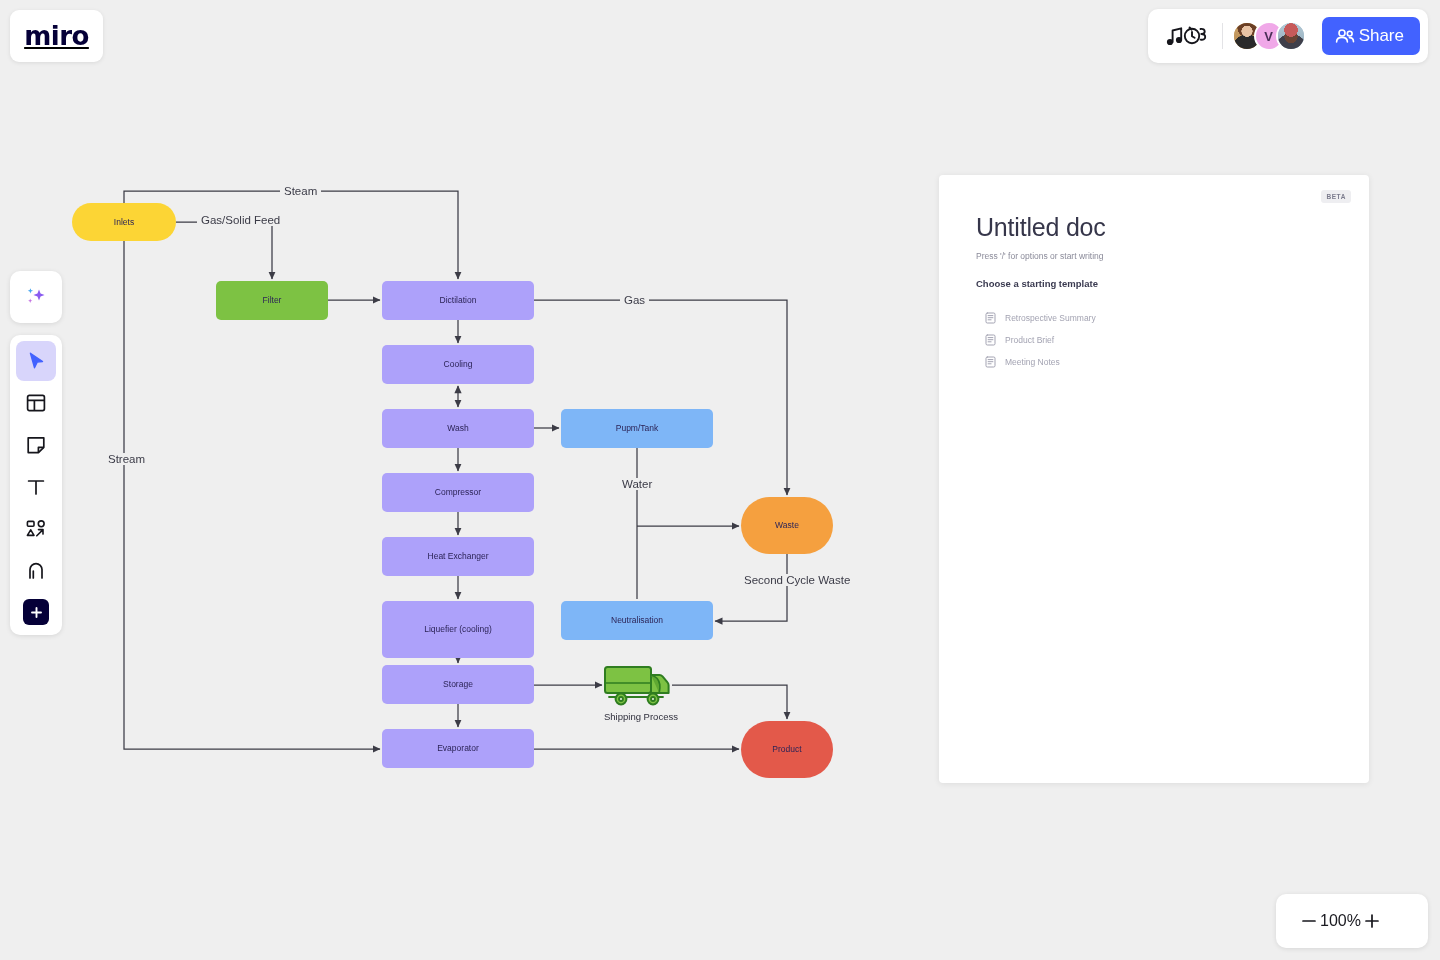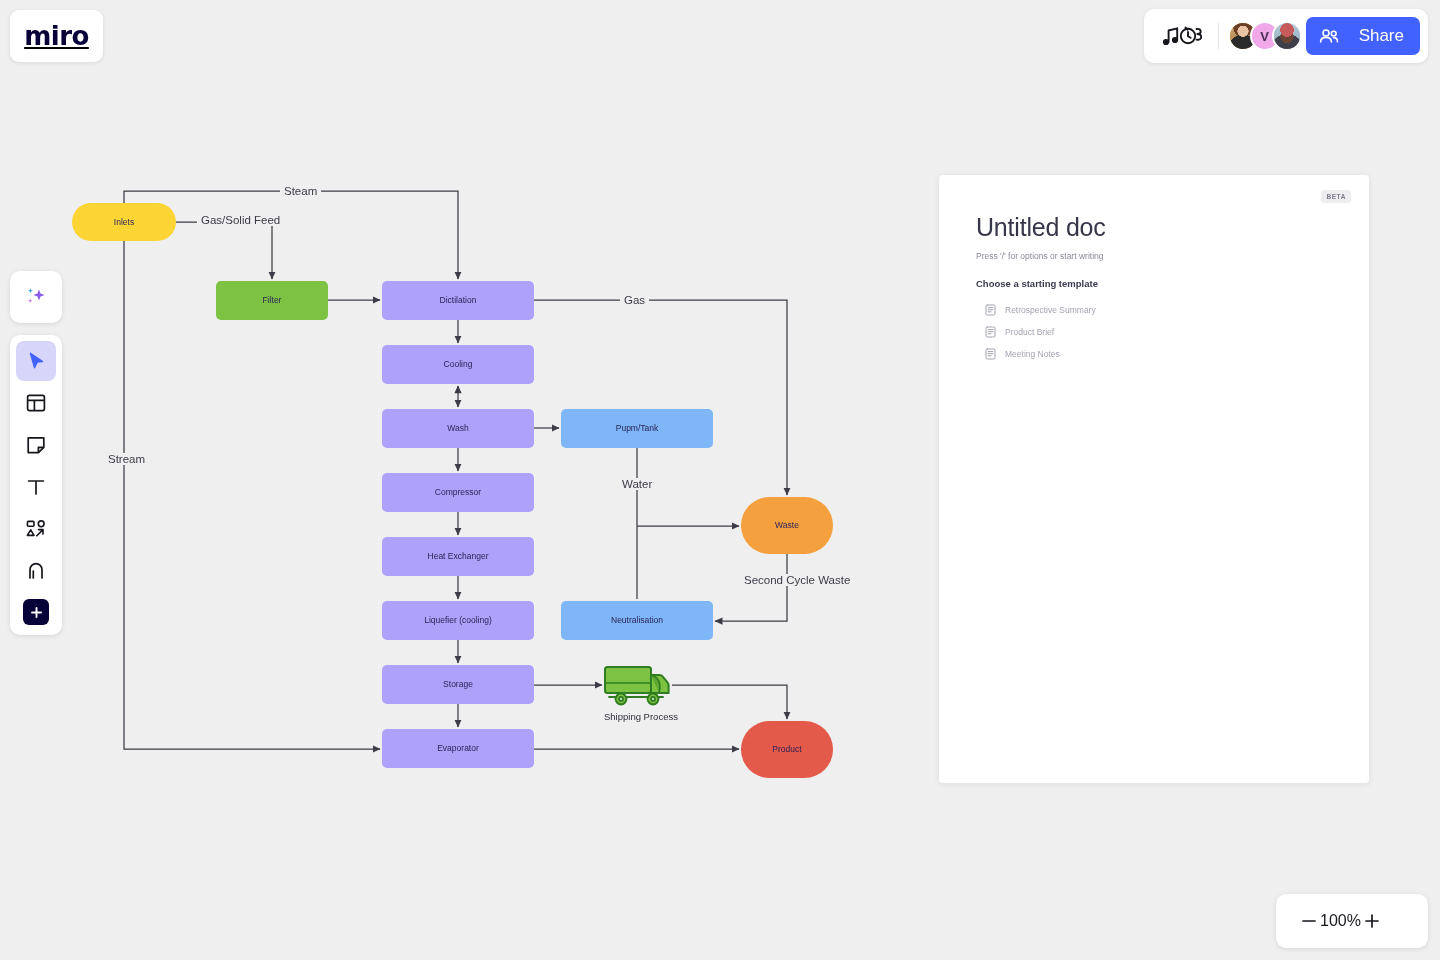--- a/index.html
+++ b/index.html
@@ -57,24 +57,24 @@
   .av-c { background: #9fb7c9; }
   .av-c::before {
     content:''; position:absolute; width:30px; height:30px;
     background:
       radial-gradient(circle at 50% 30%, #c75a5a 0 26%, transparent 27%),
       radial-gradient(circle at 50% 52%, #6b4434 0 30%, transparent 31%),
       radial-gradient(circle at 50% 100%, #3f3f4a 0 50%, transparent 51%),
       linear-gradient(#b6cdd8,#8fa7b8);
   }
   .share-btn {
-    margin-left: 4px;
+    margin-left: 16px;
     background: #4262ff; color: #fff;
     height: 38px; border-radius: 7px;
-    display: flex; align-items: center; gap: 20px;
+    display: flex; align-items: center; gap: 4px;
     padding: 0 16px 0 13px; border: none; cursor: pointer;
     font-family: "Liberation Sans", sans-serif;
     font-size: 17px;
   }
 
   
   .tool-card {
     position: absolute; left: 10px;
     background: #fff; border-radius: 10px;
     box-shadow: 0 1px 5px rgba(0,0,0,.10);
@@ -140,21 +140,21 @@
     background: #eeeef1; color: #7b7b8d;
     font-size: 6.5px; font-weight: 700; letter-spacing: .6px;
     padding: 3px 5px; border-radius: 3px;
   }
   .doc-title {
     font-size: 25px; color: #36364a; font-weight: 400;
     margin-top: 4px; letter-spacing: -.2px;
   }
   .doc-sub { font-size: 8.5px; color: #8a8a99; margin-top: 9px; }
   .doc-choose { font-size: 9.5px; font-weight: 700; color: #3a3a50; margin-top: 17px; }
-  .tpl-list { margin-top: 10px; }
+  .tpl-list { margin-top: 18px; }
   .tpl-item {
     display: flex; align-items: center; gap: 9px;
     padding: 5px 0 5px 9px; cursor: pointer;
   }
   .tpl-label { font-size: 8.5px; color: #a3a3b2; }
 
   
   .zoom-ctl {
     position: absolute; right: 12px; bottom: 12px;
     width: 152px; height: 54px;
@@ -353,21 +353,21 @@
     </div>
     <div class="node n-rect" style="left:561px;top:409px;width:152px;height:39px;background:#7EB6F7">
       <span>Pupm/Tank</span>
     </div>
     <div class="node n-rect" style="left:382px;top:473px;width:152px;height:39px;background:#ADA1FA">
       <span>Compressor</span>
     </div>
     <div class="node n-rect" style="left:382px;top:537px;width:152px;height:39px;background:#ADA1FA">
       <span>Heat Exchanger</span>
     </div>
-    <div class="node n-rect" style="left:382px;top:601px;width:152px;height:39px;background:#ADA1FA">
+    <div class="node n-rect" style="left:382px;top:601px;width:152px;height:57px;background:#ADA1FA">
       <span>Liquefier (cooling)</span>
     </div>
     <div class="node n-rect" style="left:561px;top:601px;width:152px;height:39px;background:#7EB6F7">
       <span>Neutralisation</span>
     </div>
     <div class="node n-rect" style="left:382px;top:665px;width:152px;height:39px;background:#ADA1FA">
       <span>Storage</span>
     </div>
     <div class="node n-rect" style="left:382px;top:729px;width:152px;height:39px;background:#ADA1FA">
       <span>Evaporator</span>

